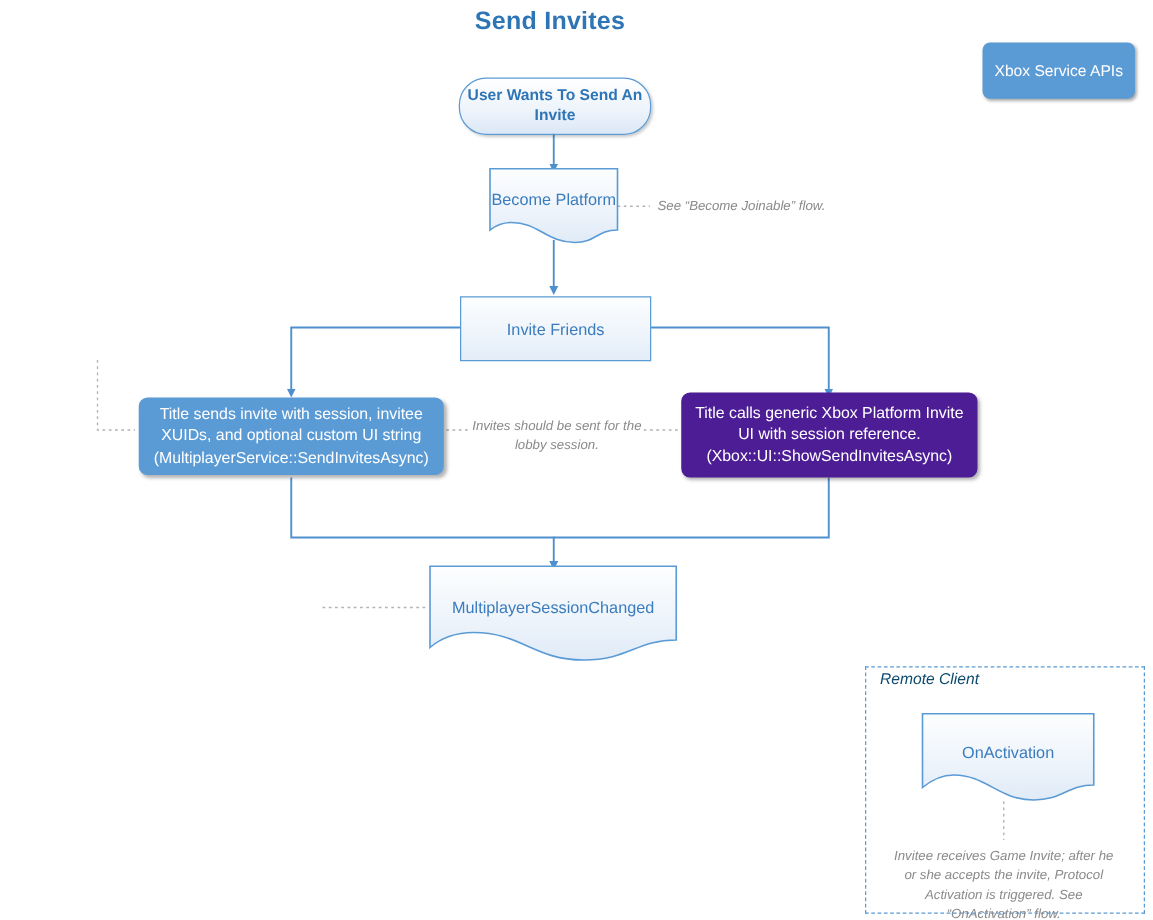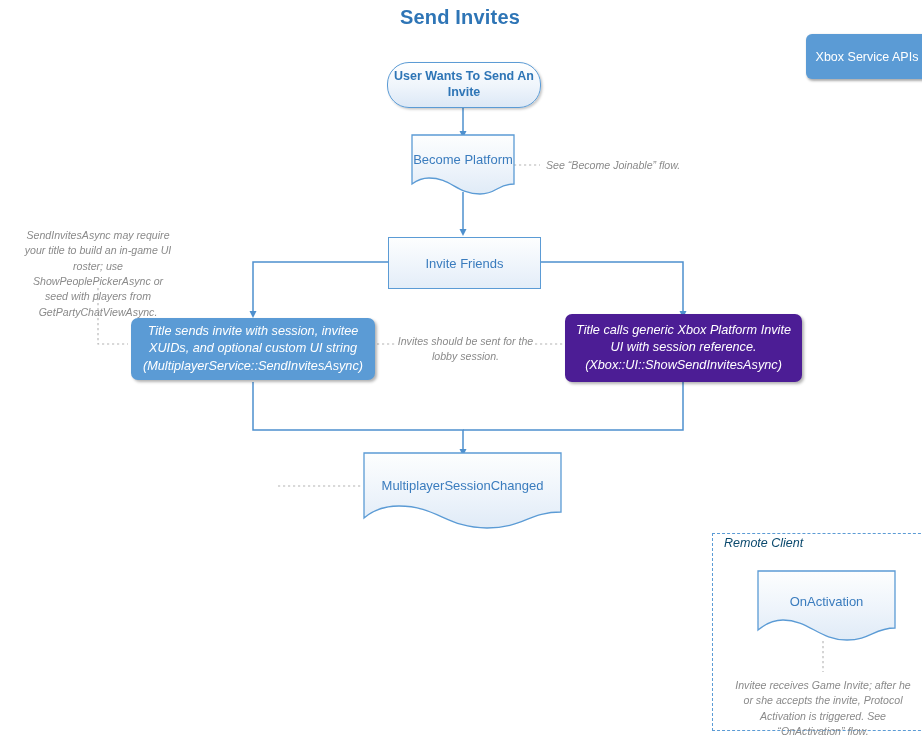--- a/index.html
+++ b/index.html
@@ -12,21 +12,20 @@
     height: 736px;
     position: relative;
     overflow: hidden;
     font-family: "Liberation Sans", sans-serif;
   }
   #canvas {
     position: absolute;
     left: 0; top: 0;
     width: 852px;
     height: 736px;
-    margin-left: 20px;
   }
   .abs { position: absolute; }
 
   
   .diagram-title {
     left: 0; top: 6px;
     width: 880px;
     text-align: center;
     font-size: 20px;
     font-weight: bold;
@@ -86,21 +85,20 @@
   .proc-fill {
     border-radius: 7px;
     display: flex; align-items: center; justify-content: center;
     color: #ffffff;
     font-size: 12.7px;
     text-align: center;
     line-height: 1.35;
     padding: 0 6px;
     box-sizing: border-box;
     box-shadow: 2px 2px 3px rgba(0,0,0,.3);
-    font-style: italic;
   }
   .proc-blue { background: #5B9BD5; }
   .proc-orange { background: #4c1d95; }
 
   
   .note {
     color: #8a8a8a;
     font-style: italic;
     font-size: 10.6px;
     line-height: 1.45;
@@ -175,21 +173,20 @@
       </defs>
       <path d="M1,1 L103,1 L103,50 C86,50 86,60 69,60 C46,60 40,44 18,44 C10,44 5,47 1,50 Z" fill="url(#docgrad1)" stroke="#5B9BD5" stroke-width="1.3"></path>
     </svg>
     <div class="doc-label" style="top:18px;">Become Platform</div>
   </div>
 
   <div class="abs note note-left" style="left:526px;top:158px;width:200px;">See “Become Joinable” flow.</div>
 
   <div class="abs proc-plain" style="left:368px;top:237px;width:151px;height:50px;">Invite Friends</div>
 
-  <div class="abs note note-center" style="left:2px;top:228px;width:152px;">SendInvitesAsync may require your title to build an in-game UI roster; use ShowPeoplePickerAsync or seed with players from GetPartyChatViewAsync.</div>
 
   <div class="abs proc-fill proc-blue" style="left:111px;top:318px;width:244px;height:62px;">Title sends invite with session, invitee XUIDs, and optional custom UI string (MultiplayerService::SendInvitesAsync)</div>
 
   <div class="abs note note-center" style="left:377px;top:334px;width:137px;">Invites should be sent for the lobby session.</div>
 
   <div class="abs proc-fill proc-orange" style="left:545px;top:314px;width:237px;height:68px;">Title calls generic Xbox Platform Invite UI with session reference. (Xbox::UI::ShowSendInvitesAsync)</div>
 
 
   <div class="abs doc-shape" style="left:343px;top:452px;width:199px;height:74px;">
     <svg width="199" height="78" viewBox="0 0 199 78">

